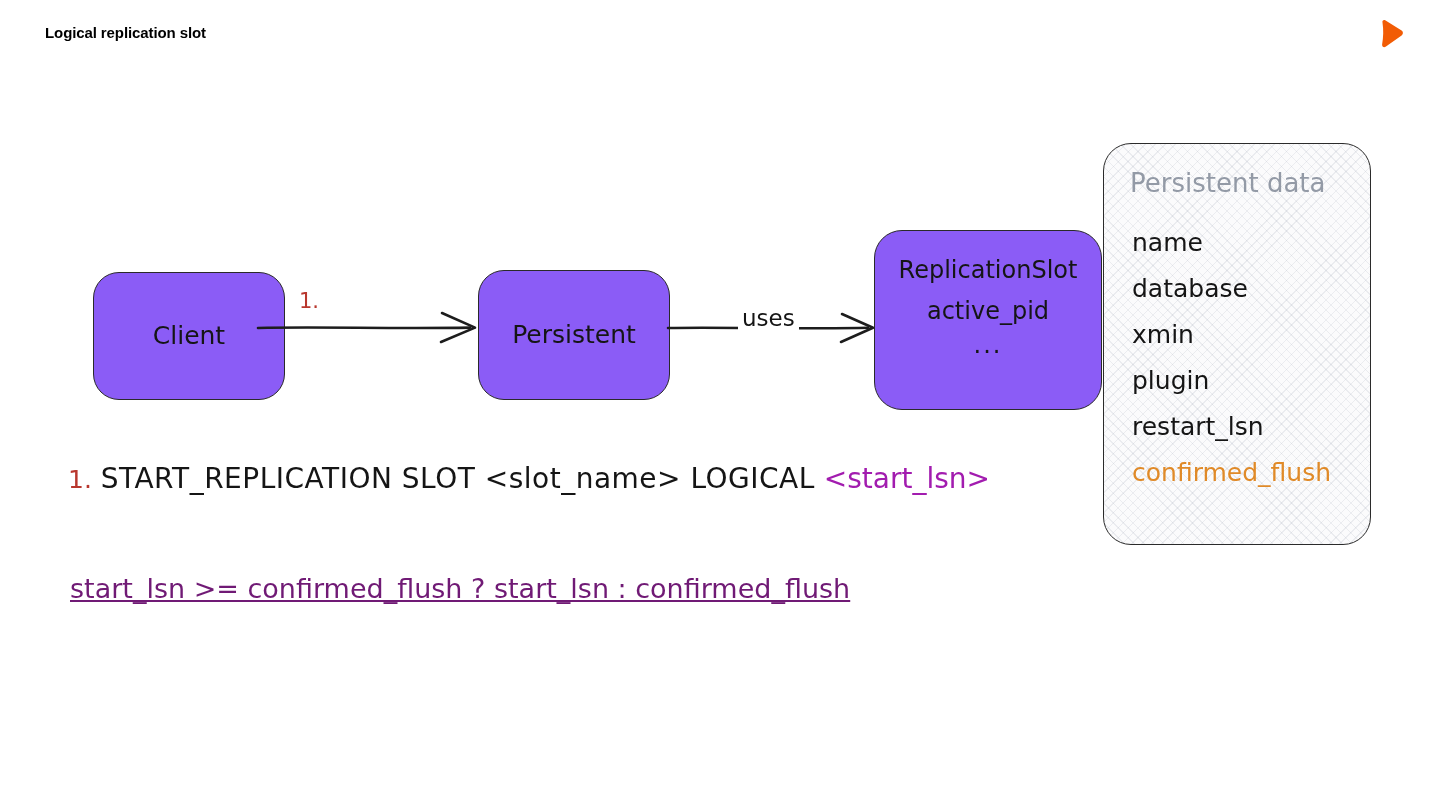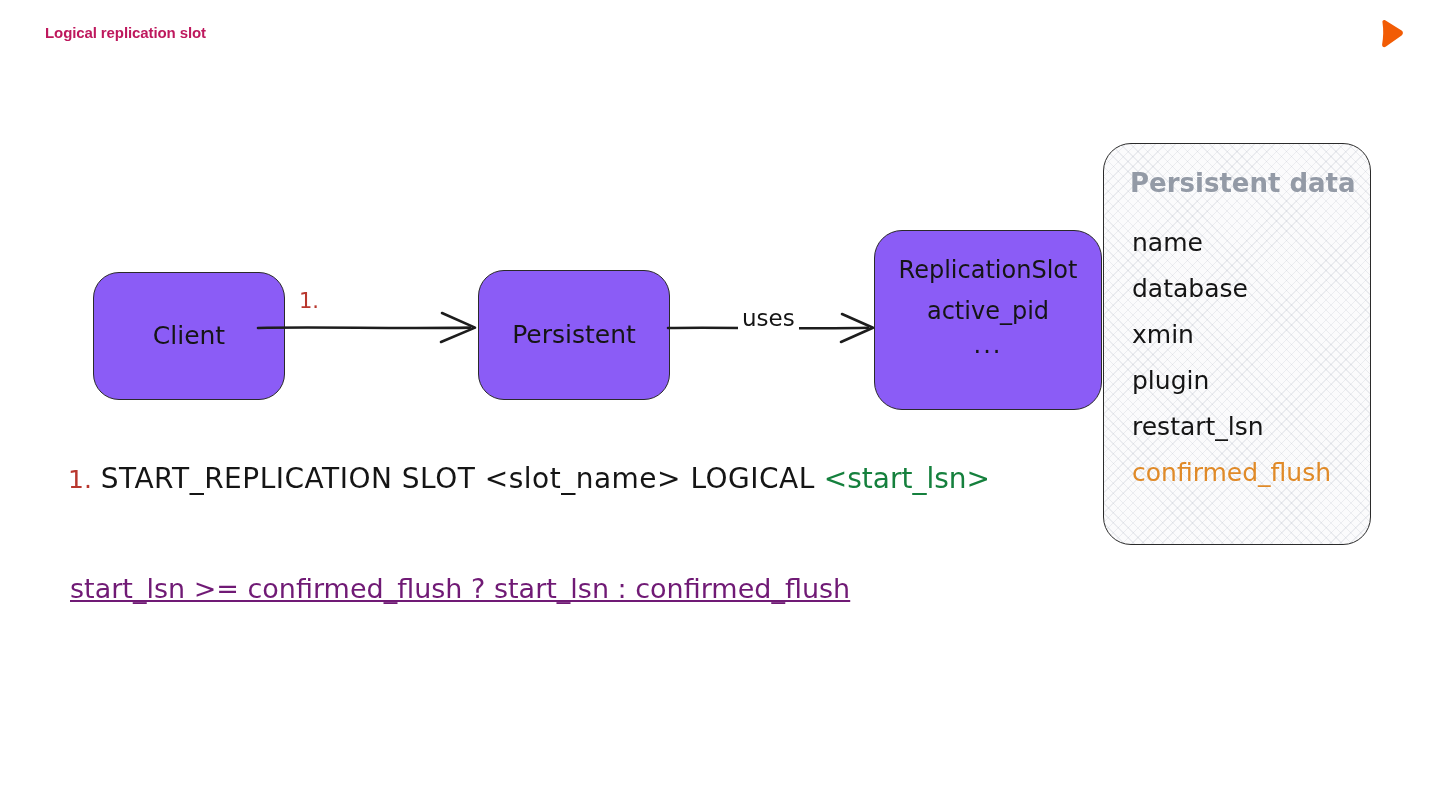--- a/index.html
+++ b/index.html
@@ -21,21 +21,21 @@
   }
 
   
   #slide-title {
     position: absolute;
     left: 45px;
     top: 24px;
     font-family: "Liberation Sans", sans-serif;
     font-size: 15px;
     font-weight: bold;
-    color: #be185d;
+    color: #000000;
     letter-spacing: -0.1px;
   }
 
   #brand-logo {
     position: absolute;
     right: 34px;
     top: 18px;
     width: 34px;
     height: 34px;
   }
@@ -94,21 +94,20 @@
       repeating-linear-gradient(-45deg, rgba(150,158,175,0.16) 0 1px, transparent 1px 7px);
     z-index: 1;
     overflow: hidden;
   }
   #persistent-title {
     position: absolute;
     left: 26px; top: 24px;
     font-size: 26px;
     color: #939aa6;
     white-space: nowrap;
-    font-weight: bold;
   }
   #persistent-list {
     position: absolute;
     left: 28px; top: 76px;
     right: 8px;
   }
   .pd-item {
     font-size: 25px;
     line-height: 46px;
     color: #151515;
@@ -140,21 +139,21 @@
 
   
   #caption-command {
     position: absolute;
     left: 68px; top: 462px;
     font-size: 28px;
     color: #151515;
     white-space: nowrap;
   }
   #caption-command .step-num { color: #b8372e; font-size: 25px; }
-  #caption-command .accent   { color: #15803d; }
+  #caption-command .accent   { color: #a21caf; }
   #caption-command .cmd      { letter-spacing: 0.5px; }
 
   #caption-expression {
     position: absolute;
     left: 70px; top: 573px;
     font-size: 27px;
     color: #701a75;
     white-space: nowrap;
     text-decoration: underline;
   }

